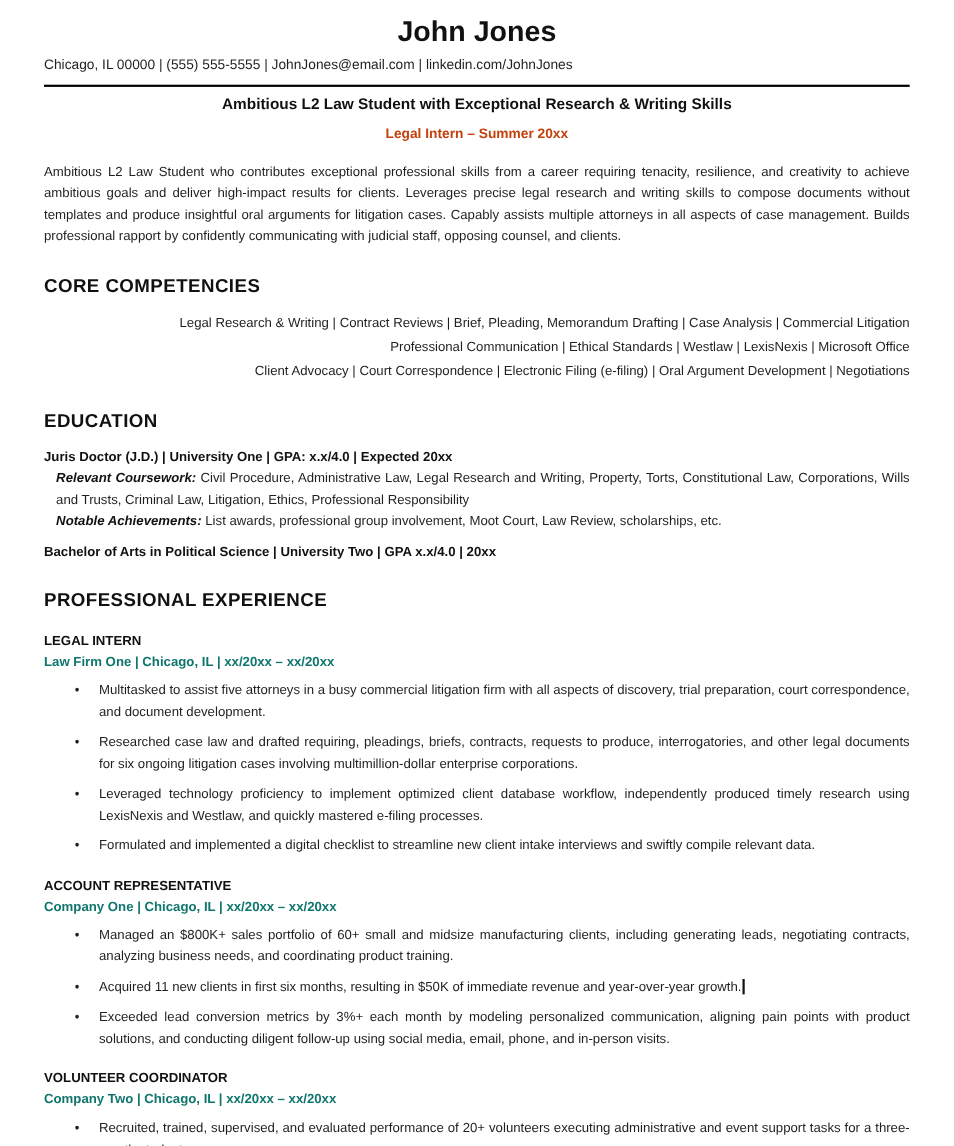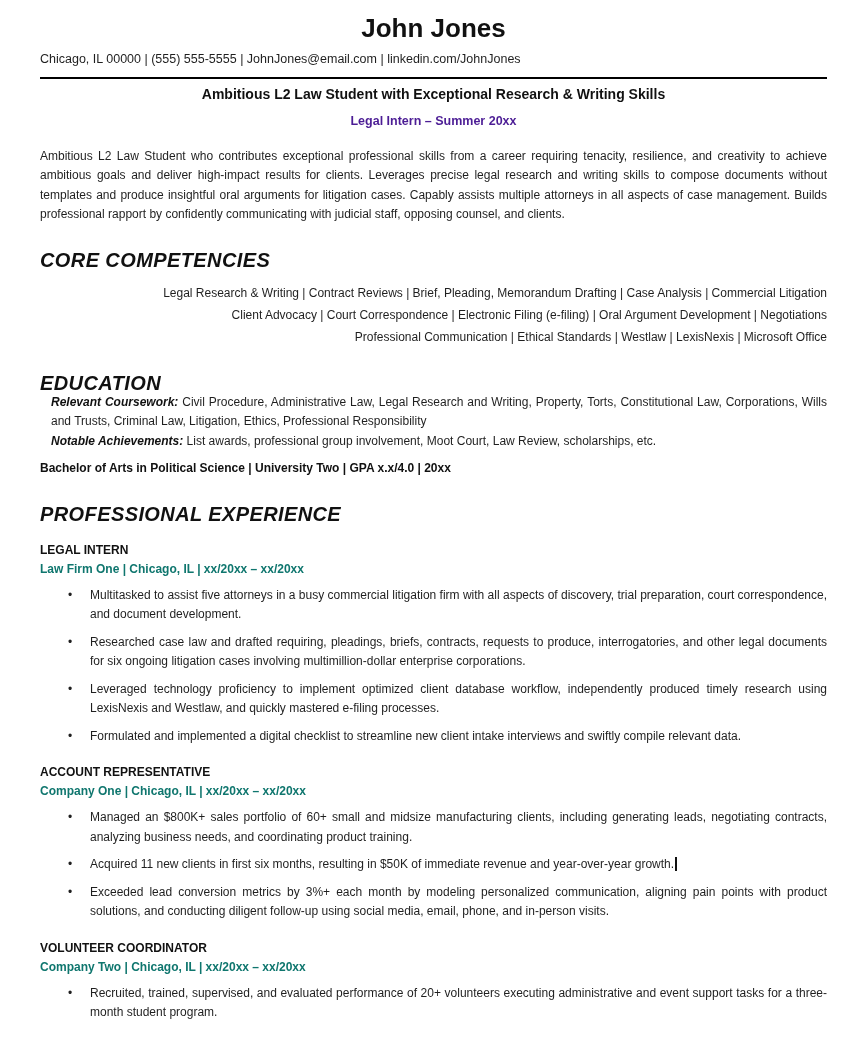--- a/index.html
+++ b/index.html
@@ -40,36 +40,35 @@
     margin-top: 6px;
     font-size: 14px;
     font-weight: bold;
     color: #111111;
   }
   .subheadline {
     text-align: center;
     margin-top: 8px;
     font-size: 12.5px;
     font-weight: bold;
-    color: #4c1d95;
+    color: #c2410c;
   }
   
   .summary {
     margin-top: 15px;
     text-align: justify;
   }
   
   .section-title {
     margin-top: 25px;
-    font-size: 20px;
+    font-size: 17px;
     line-height: 20px;
     font-weight: bold;
     letter-spacing: 0.4px;
     color: #111111;
-    font-style: italic;
   }
   
   .competencies {
     margin-top: 12px;
     text-align: right;
     line-height: 22px;
   }
   
   .degree-line {
     margin-top: 13px;
@@ -138,25 +137,26 @@
   <div class="contact-line">Chicago, IL 00000 | (555) 555-5555 | JohnJones@email.com | linkedin.com/JohnJones</div>
   <hr class="divider">
   <div class="headline">Ambitious L2 Law Student with Exceptional Research &amp; Writing Skills</div>
   <div class="subheadline">Legal Intern – Summer 20xx</div>
 
   <p class="summary">Ambitious L2 Law Student who contributes exceptional professional skills from a career requiring tenacity, resilience, and creativity to achieve ambitious goals and deliver high-impact results for clients. Leverages precise legal research and writing skills to compose documents without templates and produce insightful oral arguments for litigation cases. Capably assists multiple attorneys in all aspects of case management. Builds professional rapport by confidently communicating with judicial staff, opposing counsel, and clients.</p>
 
   <div class="section-title">CORE COMPETENCIES</div>
   <div class="competencies">
     <div>Legal Research &amp; Writing | Contract Reviews | Brief, Pleading, Memorandum Drafting | Case Analysis | Commercial Litigation</div>
+    <div>Professional Communication | Ethical Standards | Westlaw | LexisNexis | Microsoft Office</div>
     <div>Client Advocacy | Court Correspondence | Electronic Filing (e-filing) | Oral Argument Development | Negotiations</div>
-    <div>Professional Communication | Ethical Standards | Westlaw | LexisNexis | Microsoft Office</div>
   </div>
 
   <div class="section-title">EDUCATION</div>
+  <div class="degree-line">Juris Doctor (J.D.) | University One | GPA: x.x/4.0 | Expected 20xx</div>
   <div class="edu-detail">
     <span class="edu-label">Relevant Coursework:</span>
     <span>Civil Procedure, Administrative Law, Legal Research and Writing, Property, Torts, Constitutional Law, Corporations, Wills and Trusts, Criminal Law, Litigation, Ethics, Professional Responsibility</span>
   </div>
   <div class="edu-detail">
     <span class="edu-label">Notable Achievements:</span>
     <span>List awards, professional group involvement, Moot Court, Law Review, scholarships, etc.</span>
   </div>
   <div class="bachelor-line">Bachelor of Arts in Political Science | University Two | GPA x.x/4.0 | 20xx</div>
 

